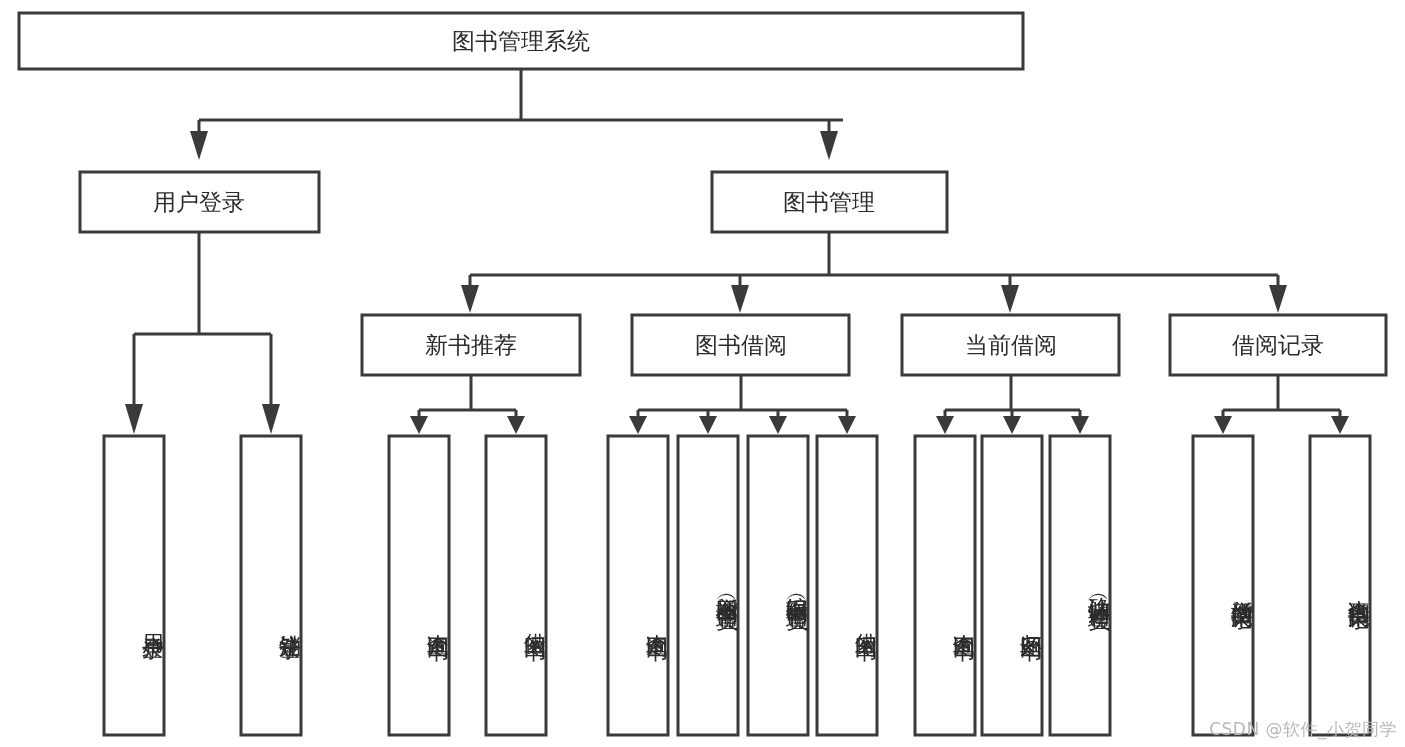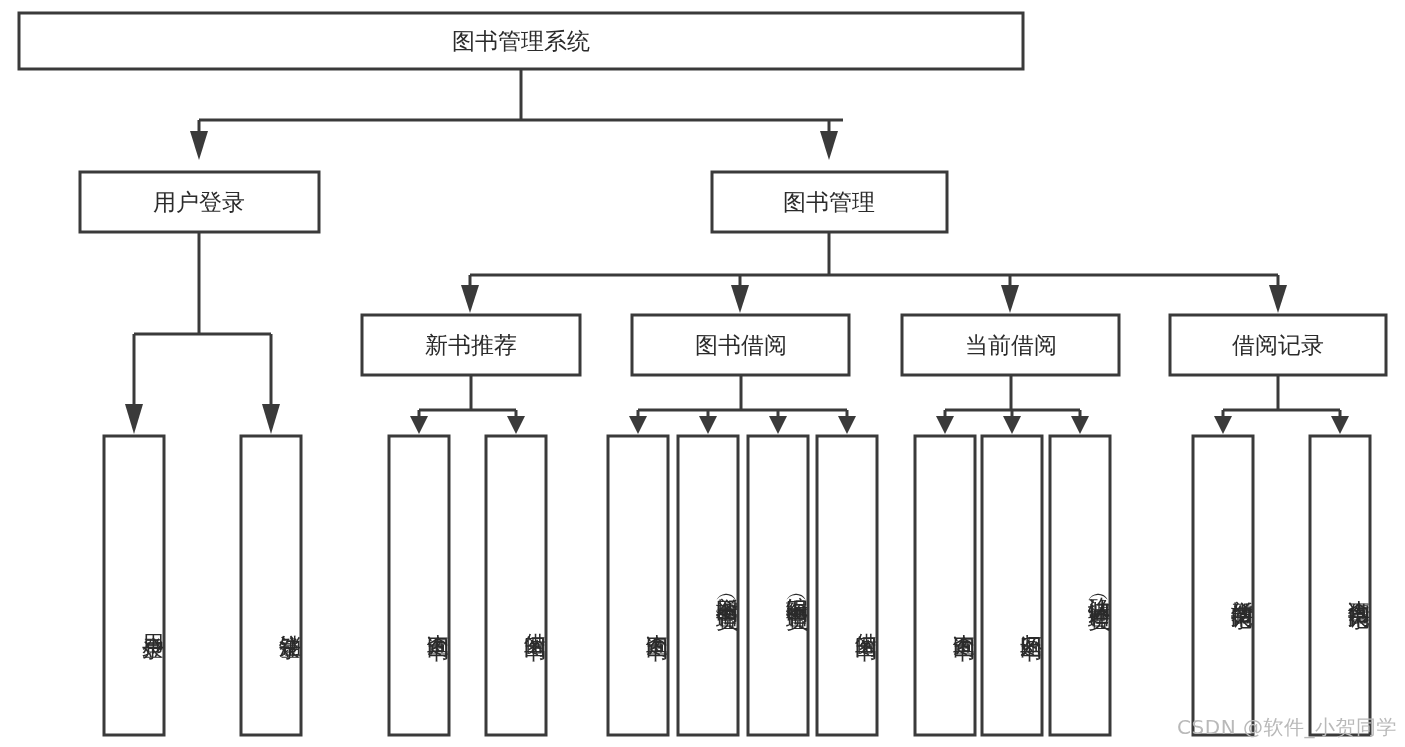--- a/index.html
+++ b/index.html
@@ -63,21 +63,21 @@
     font-size: 22px;
     line-height: 1;
     white-space: nowrap;
     pointer-events: none;
   }
   .watermark {
     position: absolute;
     right: 8px;
     bottom: 6px;
     font-family: "DejaVu Sans", "Liberation Sans", sans-serif;
-    font-size: 20px;
+    font-size: 17px;
     color: #b9b9b9;
     letter-spacing: 0.5px;
     white-space: nowrap;
   }
 </style>
 </head>
 <body>
 
 <div id="diagram-root">
 

